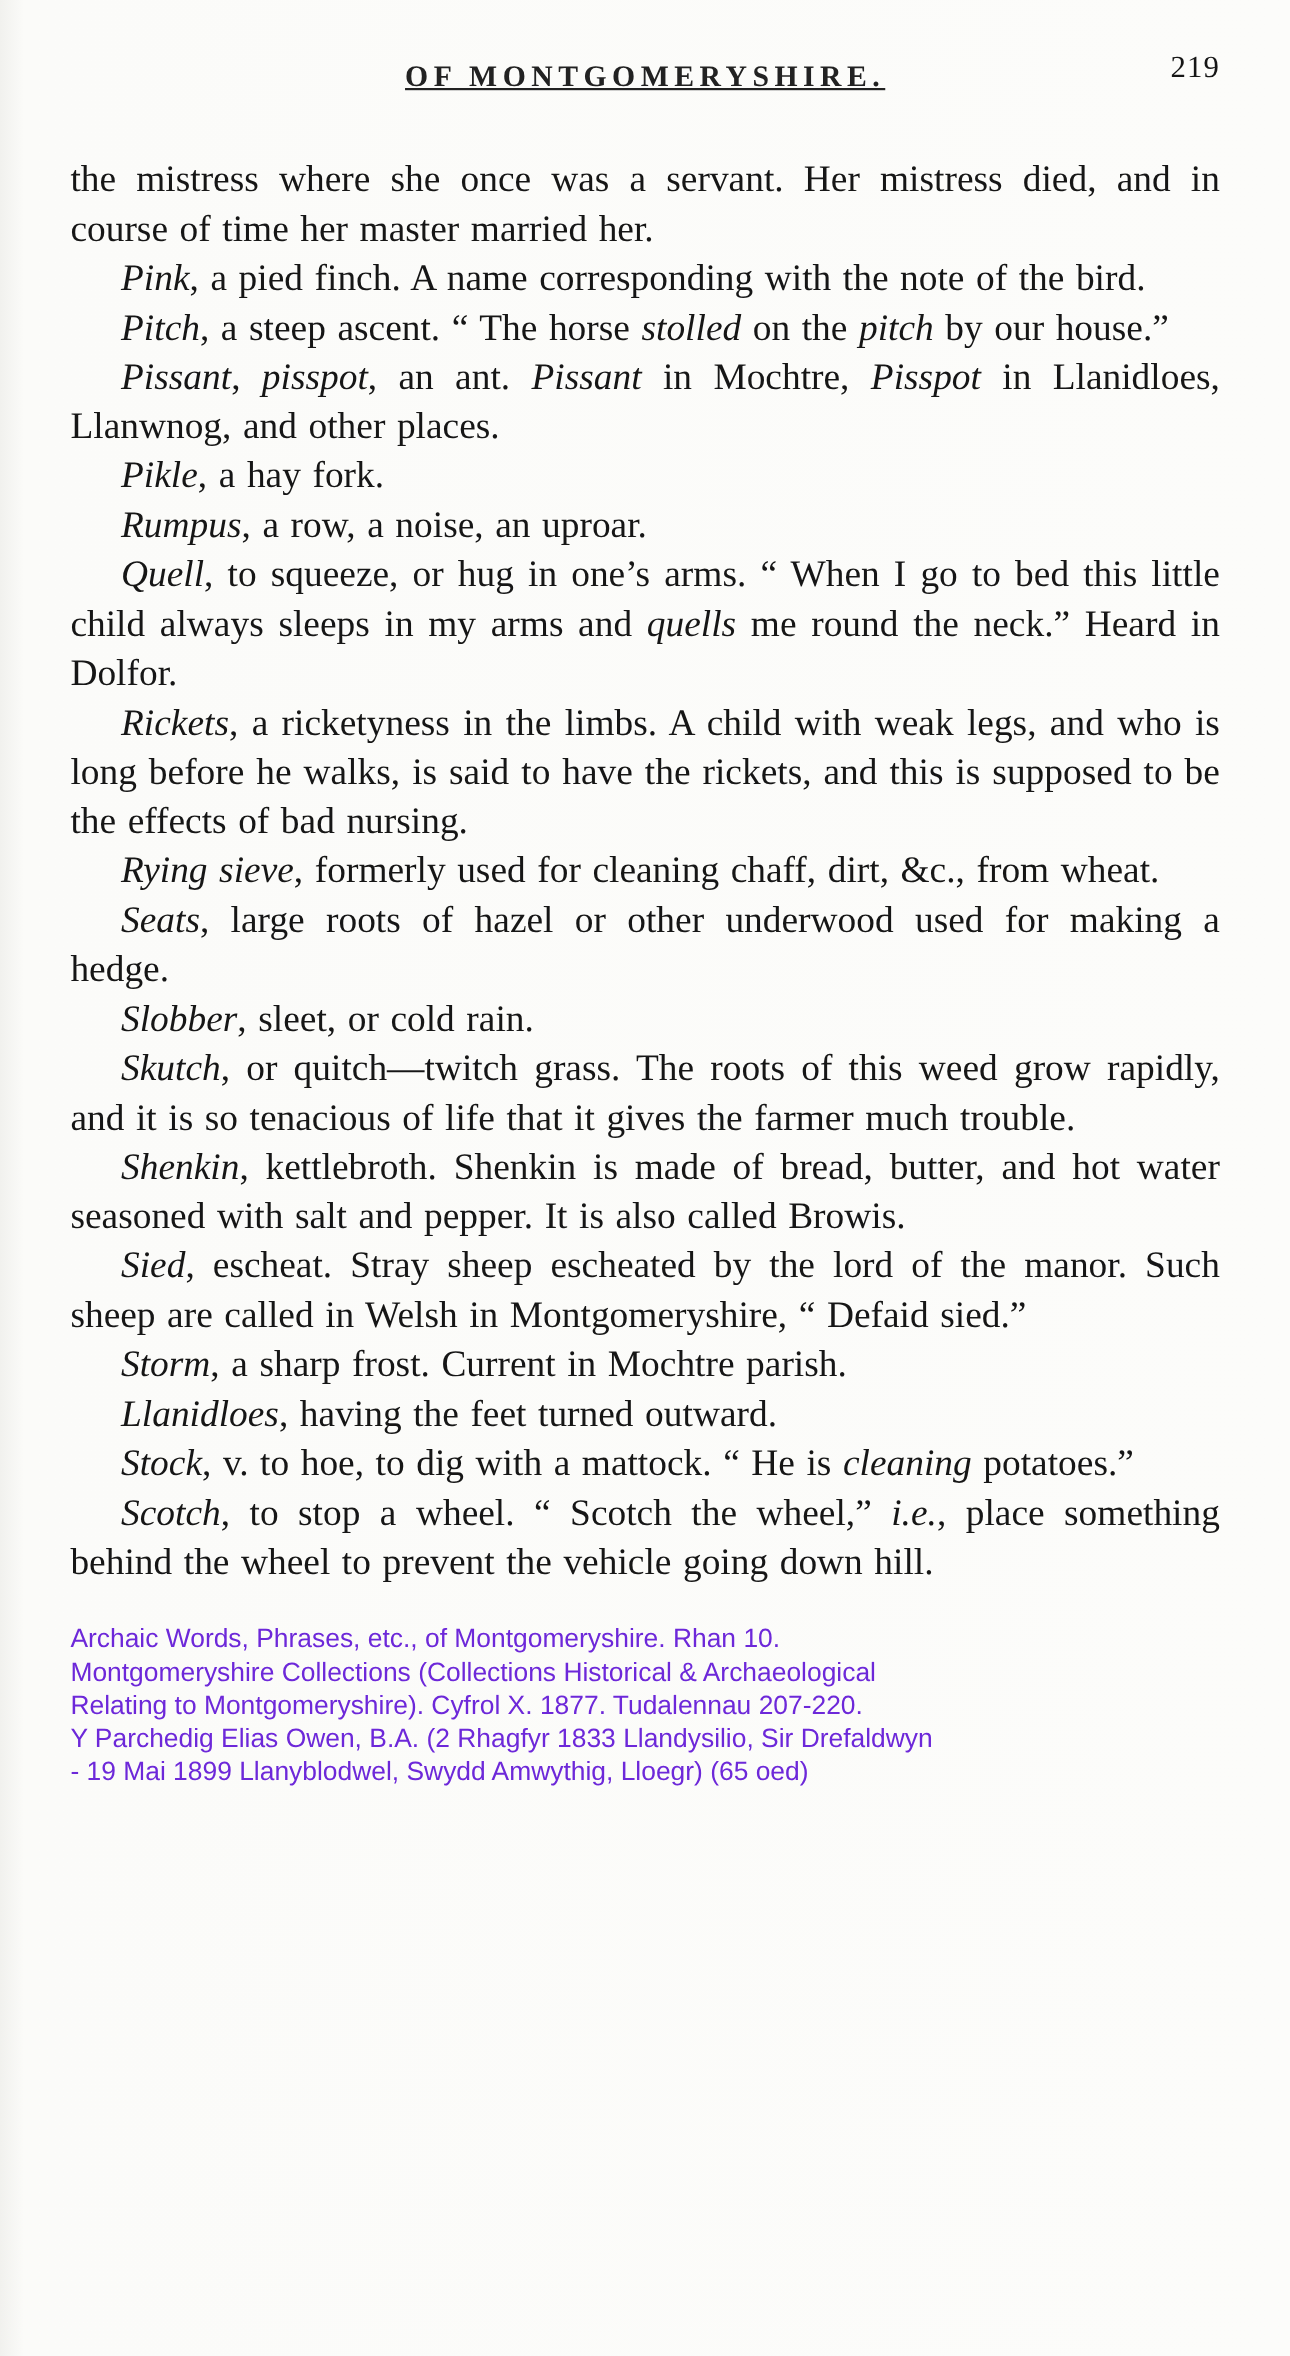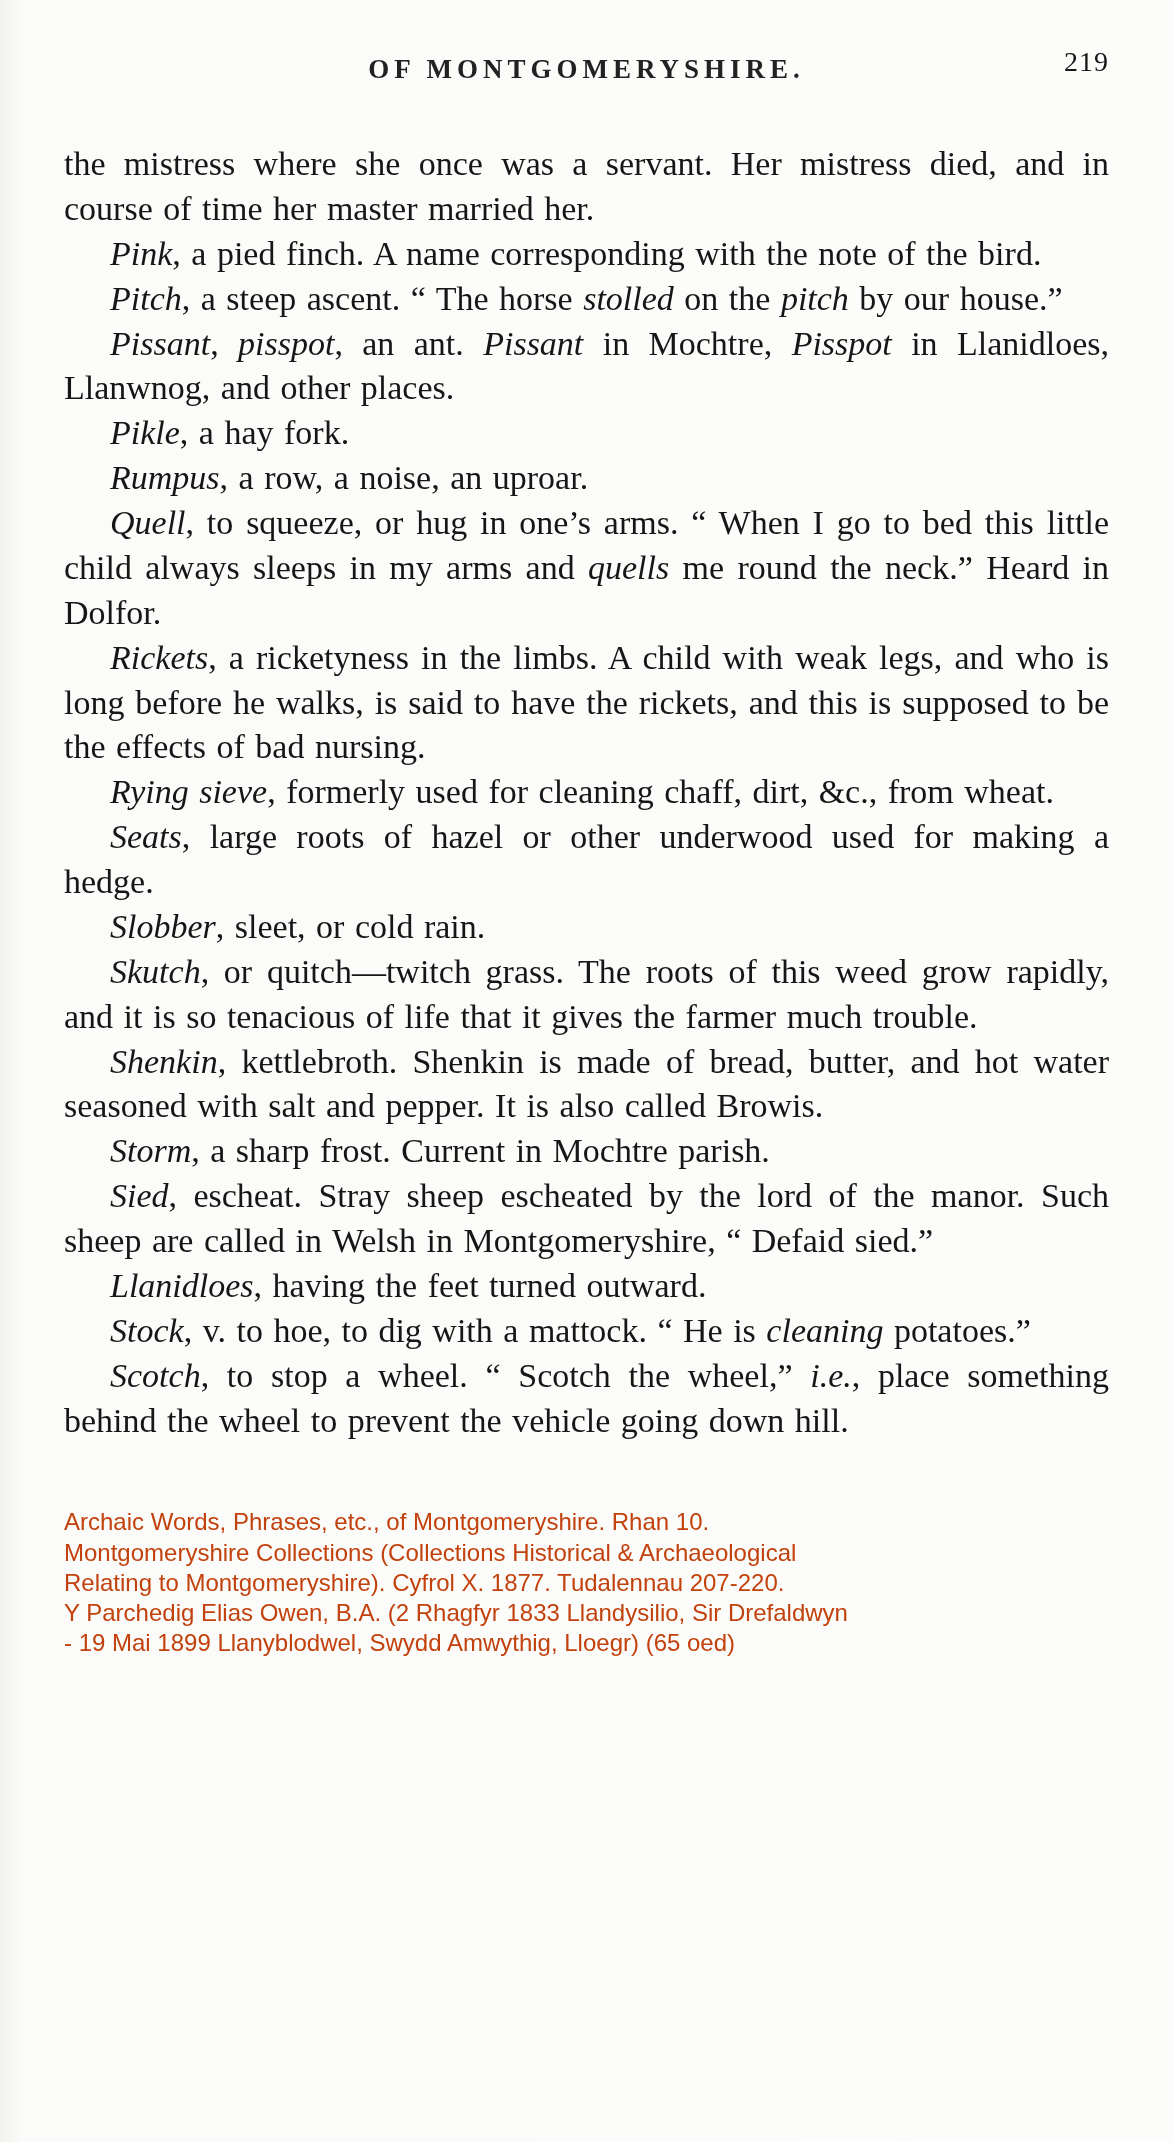--- a/index.html
+++ b/index.html
@@ -23,20 +23,21 @@
     position: relative;
     text-align: center;
     margin-bottom: 42px;
     height: 46px;
   }
   .running-title {
     font-size: 27px;
     font-weight: bold;
     letter-spacing: 5px;
     color: #222;
+    text-decoration: underline;
   }
   .page-number {
     position: absolute;
     right: 0;
     top: -8px;
     font-size: 28px;
     letter-spacing: 1px;
     color: #161616;
   }
   .text-block {
@@ -44,25 +45,25 @@
     line-height: 1.32;
     text-align: justify;
     word-spacing: 2px;
     color: #161616;
     margin-top: 16px;
   }
   p.para { margin: 0; }
   p.para.indent { text-indent: 46px; }
   p.para em { font-style: italic; }
   .caption-block {
-    margin-top: 64px;
+    margin-top: 32px;
     font-family: "Liberation Sans", "DejaVu Sans", sans-serif;
     font-size: 24px;
     line-height: 1.26;
-    color: #c2410c;
+    color: #6d28d9;
     text-align: left;
     word-spacing: normal;
   }
 </style>
 </head>
 <body>
 
 <div class="page">
 
   <div class="page-header">
@@ -77,22 +78,22 @@
       <p class="para indent"><em>Pissant</em><span>, </span><em>pisspot</em><span>, an ant.  </span><em>Pissant</em><span> in Mochtre, </span><em>Pisspot</em><span> in Llanidloes, Llanwnog, and other places.</span></p>
       <p class="para indent"><em>Pikle</em><span>, a hay fork.</span></p>
       <p class="para indent"><em>Rumpus</em><span>, a row, a noise, an uproar.</span></p>
       <p class="para indent"><em>Quell</em><span>, to squeeze, or hug in one’s arms.  “ When I go to bed this little child always sleeps in my arms and </span><em>quells</em><span> me round the neck.”  Heard in Dolfor.</span></p>
       <p class="para indent"><em>Rickets</em><span>, a ricketyness in the limbs.  A child with weak legs, and who is long before he walks, is said to have the rickets, and this is supposed to be the effects of bad nursing.</span></p>
       <p class="para indent"><em>Rying sieve</em><span>, formerly used for cleaning chaff, dirt, &amp;c., from wheat.</span></p>
       <p class="para indent"><em>Seats</em><span>, large roots of hazel or other underwood used for making a hedge.</span></p>
       <p class="para indent"><em>Slobber</em><span>, sleet, or cold rain.</span></p>
       <p class="para indent"><em>Skutch</em><span>, or quitch—twitch grass.  The roots of this weed grow rapidly, and it is so tenacious of life that it gives the farmer much trouble.</span></p>
       <p class="para indent"><em>Shenkin</em><span>, kettlebroth.  Shenkin is made of bread, butter, and hot water seasoned with salt and pepper.  It is also called Browis.</span></p>
+      <p class="para indent"><em>Sied</em><span>, escheat.  Stray sheep escheated by the lord of the manor.  Such sheep are called in Welsh in Montgomeryshire, “ Defaid sied.”</span></p>
       <p class="para indent"><em>Storm</em><span>, a sharp frost.  Current in Mochtre parish.</span></p>
-      <p class="para indent"><em>Sied</em><span>, escheat.  Stray sheep escheated by the lord of the manor.  Such sheep are called in Welsh in Montgomeryshire, “ Defaid sied.”</span></p>
       <p class="para indent"><em>Llanidloes</em><span>, having the feet turned outward.</span></p>
       <p class="para indent"><em>Stock</em><span>, v. to hoe, to dig with a mattock.  “ He is </span><em>cleaning</em><span> potatoes.”</span></p>
       <p class="para indent"><em>Scotch</em><span>, to stop a wheel.  “ Scotch the wheel,” </span><em>i.e.</em><span>, place something behind the wheel to prevent the vehicle going down hill.</span></p>
     </div>
 
   <div class="caption-block">
       <div class="caption-line">Archaic Words, Phrases, etc., of Montgomeryshire. Rhan 10.</div>
       <div class="caption-line">Montgomeryshire Collections (Collections Historical &amp; Archaeological</div>
       <div class="caption-line">Relating to Montgomeryshire). Cyfrol X. 1877. Tudalennau 207-220.</div>
       <div class="caption-line">Y Parchedig Elias Owen, B.A. (2 Rhagfyr 1833 Llandysilio, Sir Drefaldwyn</div>

